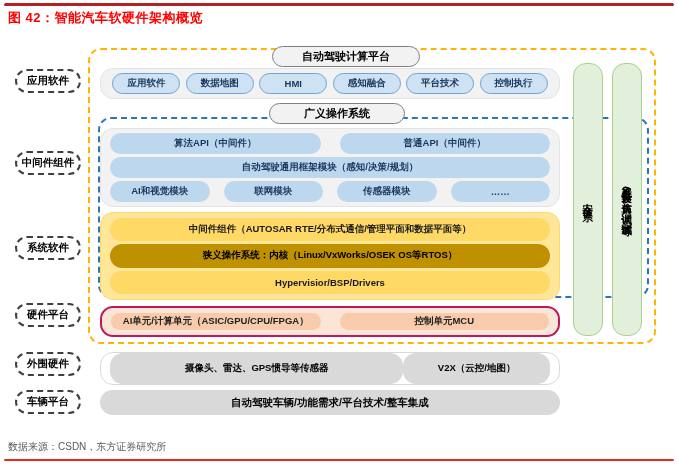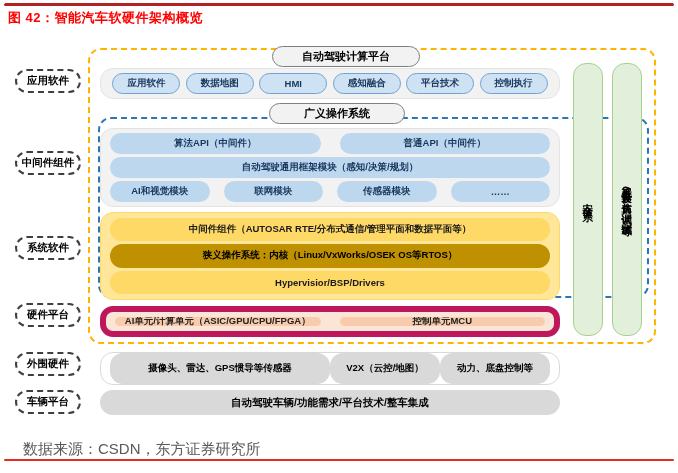--- a/index.html
+++ b/index.html
@@ -68,21 +68,21 @@
   .func-row { display: flex; gap: 19px; flex: 1; }
   .blue-cell { background: #bdd7ee; border: none; flex: 1; height: auto; }
   
   #sys-band { top: 212px; height: 88px; background: #ffe699; border: 1px solid #ffd966;
     padding: 5px 9px; display: flex; flex-direction: column; gap: 3px; }
   .sys-row { flex: 1; display: flex; align-items: center; justify-content: center;
     font-size: 9.5px; font-weight: bold; color: #1a1a1a; white-space: nowrap; }
   .gold-light { background: #ffd966; }
   .gold-dark  { background: #bf9000; color: #000000; }
   
-  #hw-band { top: 306px; height: 31px; background: #fbe5d6; border: 6px solid #be185d;
+  #hw-band { top: 306px; height: 31px; background: #fbe5d6; border: 2px solid #be185d;
     padding: 5px 9px; display: flex; gap: 19px; }
   .peach-cell { background: #f8cbad; flex: 1; height: auto; color: #222; }
   
   #peri-band { top: 352px; height: 33px; background: #ffffff; border: 1px solid #d9d9d9;
     padding: 0 9px; display: flex; }
   .gray-cell { background: #d9d9d9; color: #000; height: auto; }
   .peri-1 { flex: 2; }
   .peri-2 { flex: 1; }
   .peri-3 { flex: 1; }
   
@@ -97,22 +97,22 @@
   }
   #vcol-safety { left: 573px; }
   #vcol-tool   { left: 612px; }
   .vtext {
     writing-mode: vertical-rl; text-orientation: mixed;
     font-size: 10.5px; font-weight: bold; color: #000; letter-spacing: 3px;
     line-height: 1;
   }
   
   .footer-src {
-    position: absolute; left: 23px; top: 440px;
-    font-size: 15px; color: #595959;
+    position: absolute; left: 8px; top: 440px;
+    font-size: 10px; color: #595959;
   }
   .bottom-rule {
     position: absolute; left: 4px; top: 459px; width: 670px; height: 2px;
     background: #e62b1e;
   }
 </style>
 </head>
 <body>
 
 <div class="page">
@@ -165,21 +165,20 @@
   </div>
 
   <div class="band" id="hw-band">
     <div class="cell peach-cell">AI单元/计算单元（ASIC/GPU/CPU/FPGA）</div>
     <div class="cell peach-cell">控制单元MCU</div>
   </div>
 
   <div class="band" id="peri-band">
     <div class="cell gray-cell peri-1">摄像头、雷达、GPS惯导等传感器</div>
     <div class="cell gray-cell peri-2">V2X（云控/地图）</div>
-    <div class="cell gray-cell peri-3">动力、底盘控制等</div>
   </div>
 
   <div class="band" id="veh-band">自动驾驶车辆/功能需求/平台技术/整车集成</div>
 
   <div class="vcol" id="vcol-safety">
     <span class="vtext">安全体系</span>
   </div>
   <div class="vcol" id="vcol-tool">
     <span class="vtext" style="letter-spacing:1px">工具链（开发&amp;仿真&amp;调试&amp;测试等）</span>
   </div>

